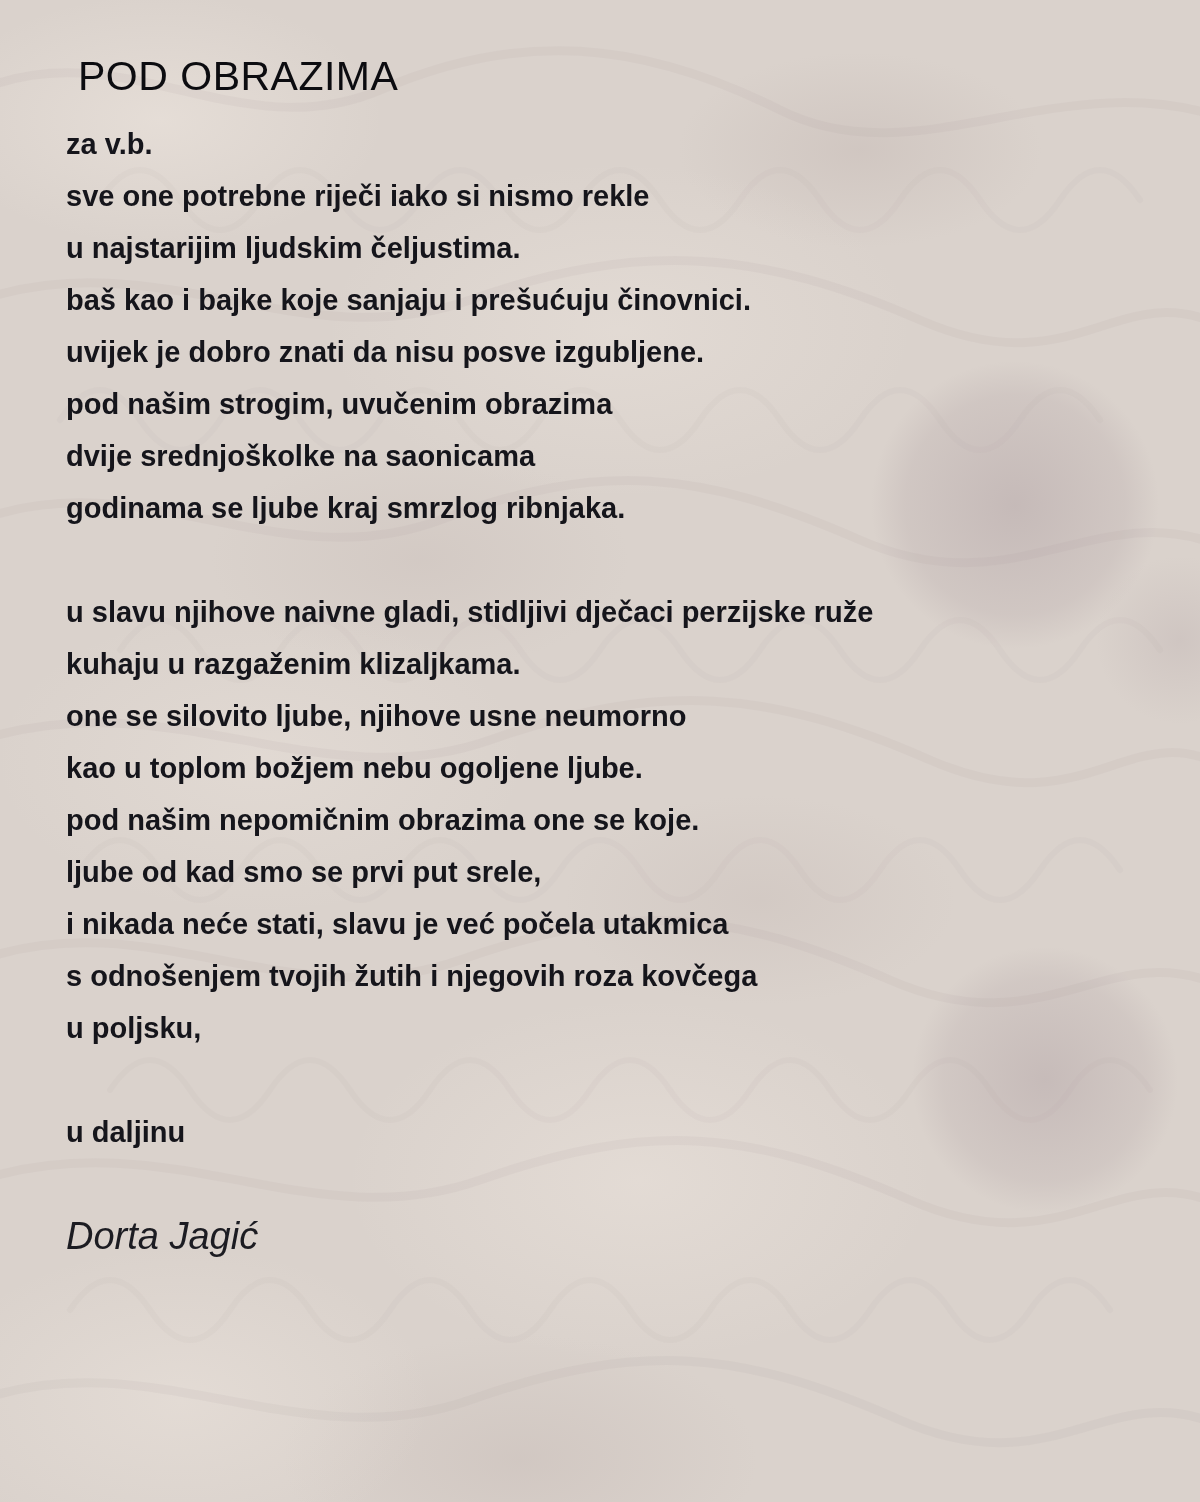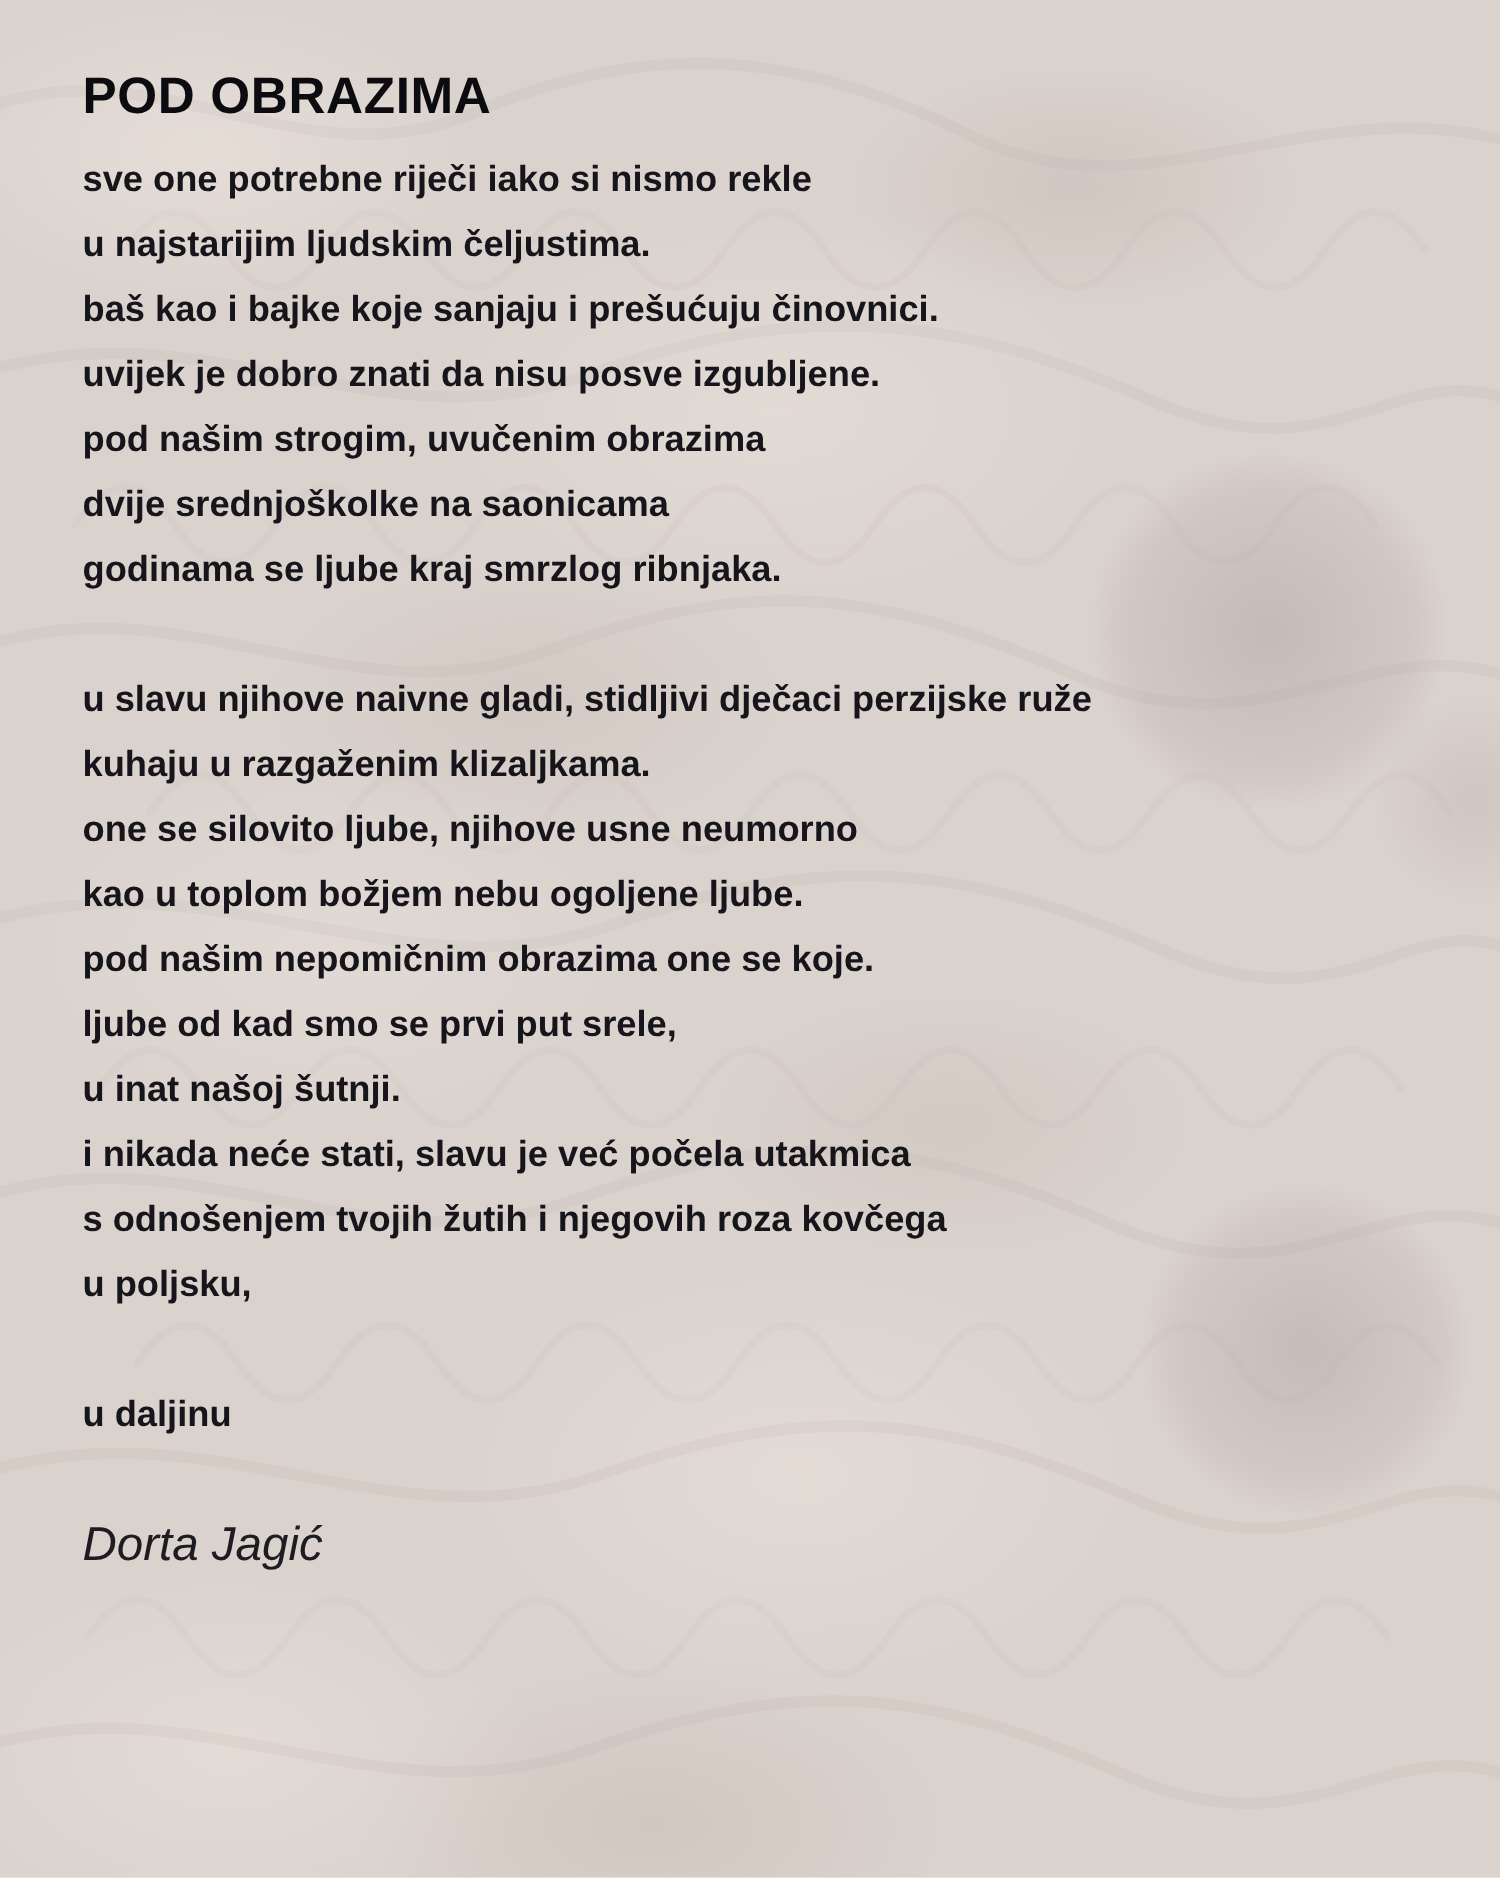--- a/index.html
+++ b/index.html
@@ -44,24 +44,25 @@
     pointer-events: none;
   }
 
   .content {
     position: relative;
     padding: 52px 40px 0 66px;
   }
 
   .poem-title {
     font-size: 41px;
-    font-weight: bold;
+    font-weight: normal;
     line-height: 48px;
     letter-spacing: 0.5px;
     color: var(--title);
+    margin-left: 12px;
   }
 
   .poem-body { margin-top: 18px; }
 
   .stanza { margin-bottom: 52px; }
 
   .line {
     font-size: 29px;
     font-weight: bold;
     line-height: 52px;
@@ -100,36 +101,36 @@
       <path d="M80 870 q 40 -60 80 0 t 80 0 t 80 0 t 80 0 t 80 0 t 80 0 t 80 0 t 80 0 t 80 0 t 80 0 t 80 0 t 80 0 t 80 0"></path>
       <path d="M110 1090 q 40 -60 80 0 t 80 0 t 80 0 t 80 0 t 80 0 t 80 0 t 80 0 t 80 0 t 80 0 t 80 0 t 80 0 t 80 0 t 80 0"></path>
       <path d="M70 1310 q 40 -60 80 0 t 80 0 t 80 0 t 80 0 t 80 0 t 80 0 t 80 0 t 80 0 t 80 0 t 80 0 t 80 0 t 80 0 t 80 0"></path>
     </g>
   </svg>
 
   <div class="content">
     <h1 class="poem-title">POD OBRAZIMA</h1>
     <div class="poem-body">
         <div class="stanza">
+          <div class="line">za v.b.</div>
           <div class="line">sve one potrebne riječi iako si nismo rekle</div>
           <div class="line">u najstarijim ljudskim čeljustima.</div>
           <div class="line">baš kao i bajke koje sanjaju i prešućuju činovnici.</div>
           <div class="line">uvijek je dobro znati da nisu posve izgubljene.</div>
           <div class="line">pod našim strogim, uvučenim obrazima</div>
           <div class="line">dvije srednjoškolke na saonicama</div>
           <div class="line">godinama se ljube kraj smrzlog ribnjaka.</div>
         </div>
         <div class="stanza">
           <div class="line">u slavu njihove naivne gladi, stidljivi dječaci perzijske ruže</div>
           <div class="line">kuhaju u razgaženim klizaljkama.</div>
           <div class="line">one se silovito ljube, njihove usne neumorno</div>
           <div class="line">kao u toplom božjem nebu ogoljene ljube.</div>
           <div class="line">pod našim nepomičnim obrazima one se koje.</div>
           <div class="line">ljube od kad smo se prvi put srele,</div>
-          <div class="line">u inat našoj šutnji.</div>
           <div class="line">i nikada neće stati, slavu je već počela utakmica</div>
           <div class="line">s odnošenjem tvojih žutih i njegovih roza kovčega</div>
           <div class="line">u poljsku,</div>
         </div>
         <div class="stanza">
           <div class="line">u daljinu</div>
         </div>
       </div>
     <div class="poem-author">Dorta Jagić</div>
   </div>

